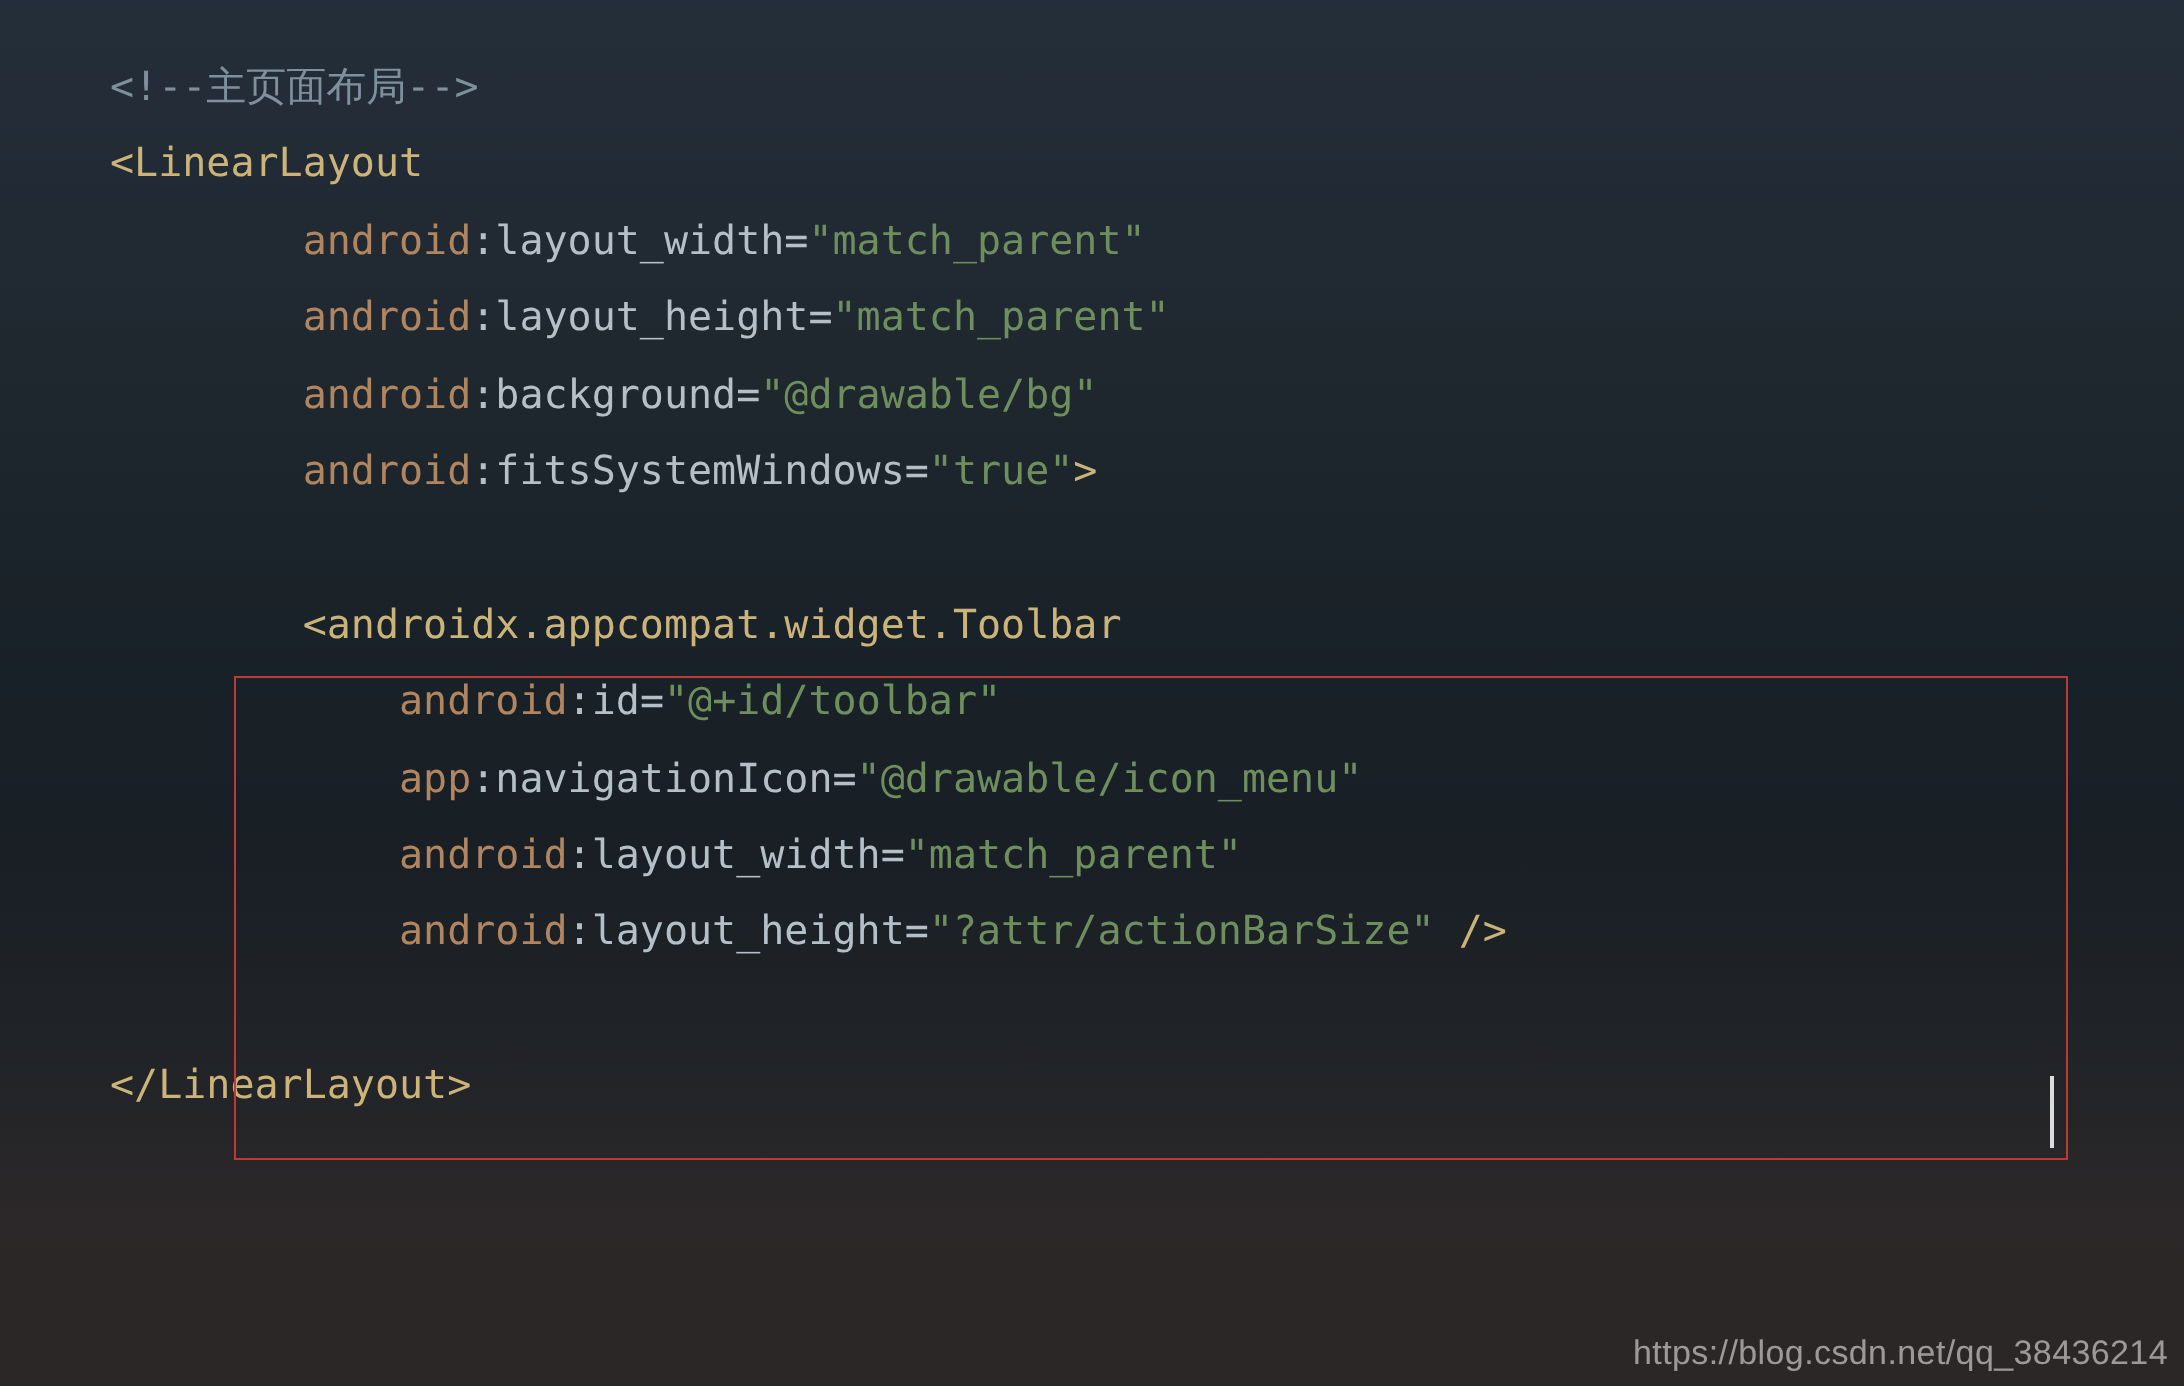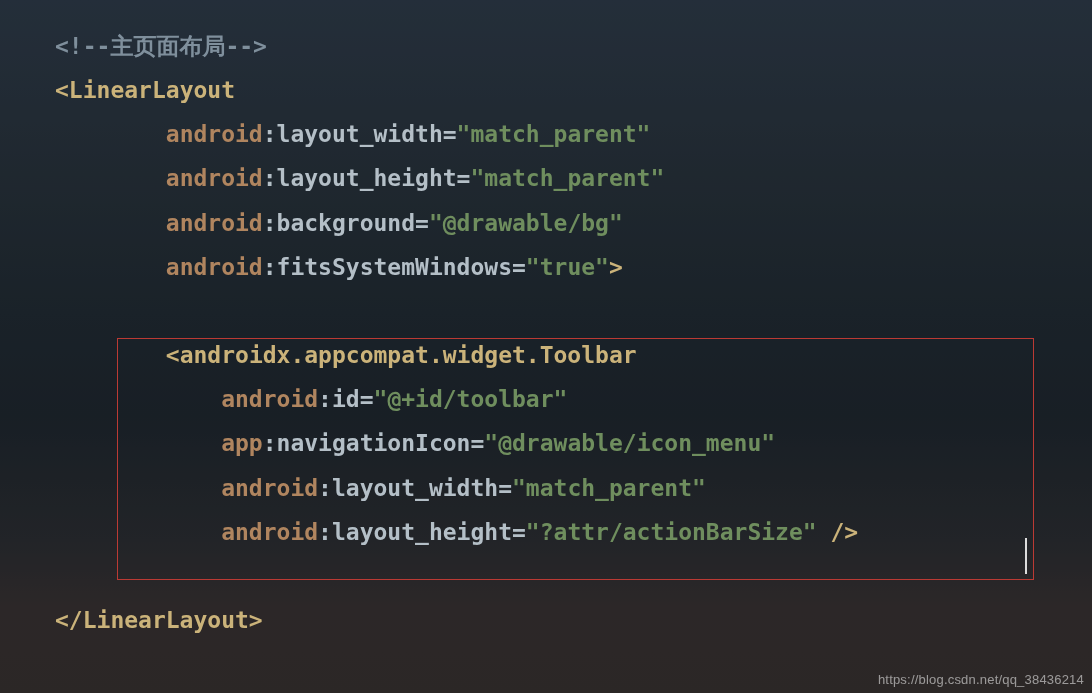--- a/index.html
+++ b/index.html
@@ -9,24 +9,24 @@
     font-family:"Consolas","Menlo","DejaVu Sans Mono",monospace;
     position:relative;
   }
   .overlay{
     position:absolute;inset:0;
     background:rgba(20,25,30,0.35);
   }
   .code{
     position:absolute;
     left:55px;top:24px;
-    font-size:23px;
+    font-size:20px;
     line-height:1.92;
     white-space:pre;
-    font-weight:700;
+    font-weight:400;
   }
 
   .cmt{color:#7f8f9c;}
   .tag{color:#cbb37a;}
   .ang{color:#cbb37a;}
   .ns{color:#b0855f;}
   .colon{color:#b4bfc7;}
   .attr{color:#b4bfc7;}
   .eq{color:#b4bfc7;}
   .str{color:#6f8e5e;}
@@ -46,21 +46,21 @@
     top:538px;
     width:2px;
     height:36px;
     background:#dcdcdc;
     pointer-events:none;
   }
   .watermark{
     position:absolute;
     right:8px;bottom:6px;
     font-family:Arial,Helvetica,sans-serif;
-    font-size:13px;
+    font-size:17px;
     color:rgba(230,230,230,0.6);
     letter-spacing:0.2px;
   }
 </style>
 </head>
 <body>
 
 <div class="overlay"></div>
 
 <div class="code"><span class="cmt">&lt;!--</span><span class="cmt">主页面布局</span><span class="cmt">--&gt;</span>

